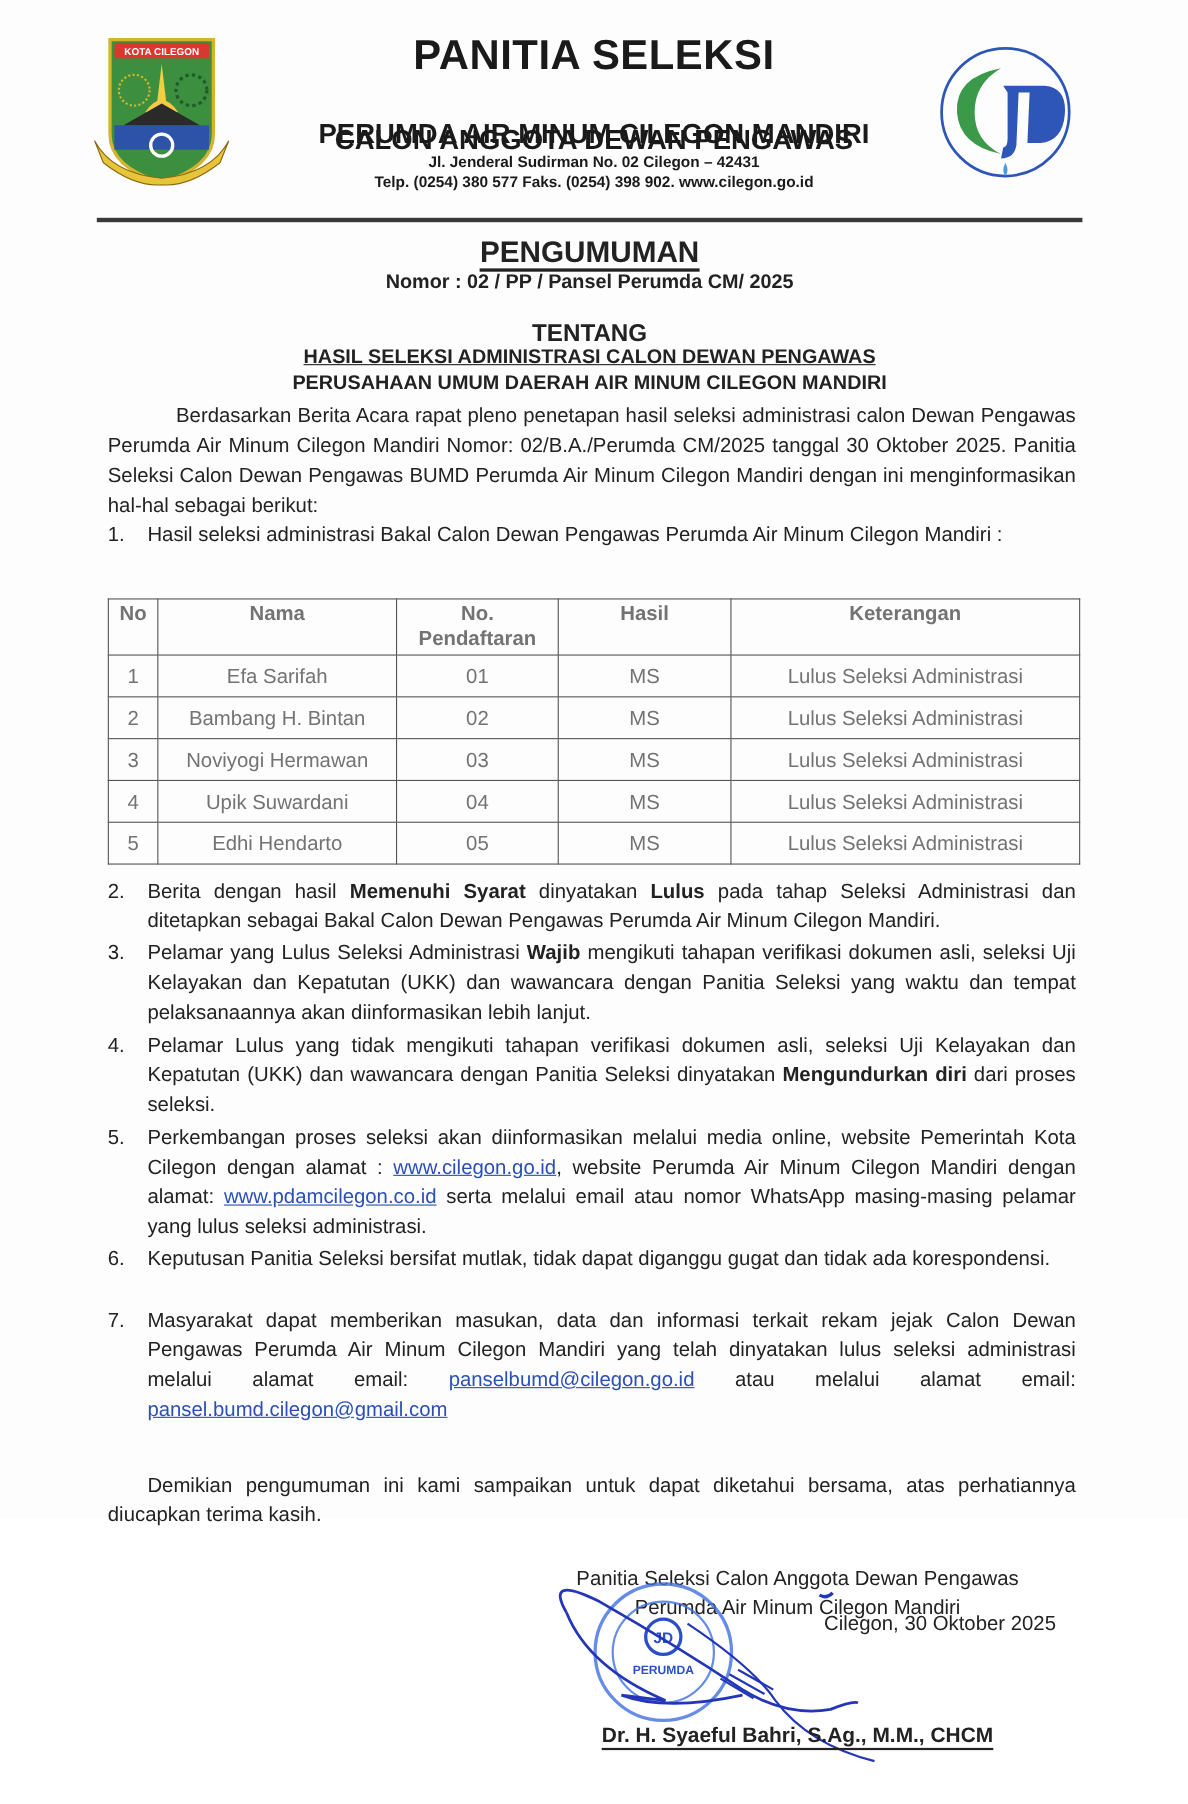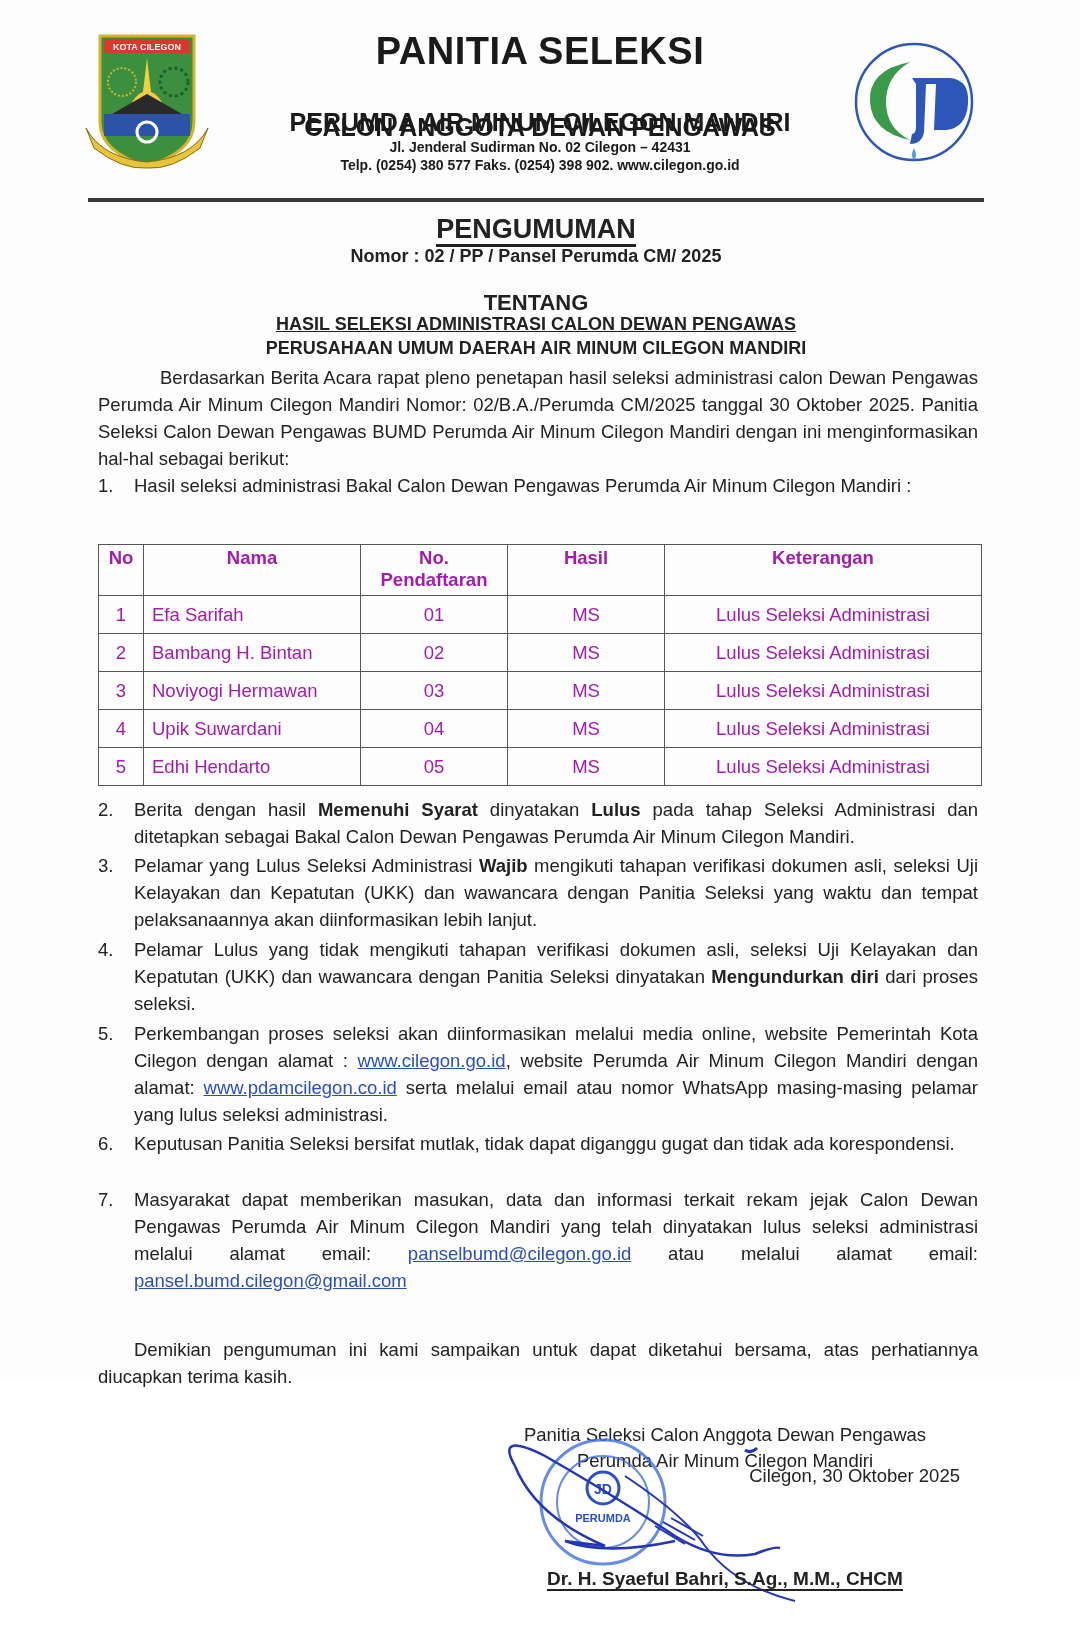--- a/index.html
+++ b/index.html
@@ -30,26 +30,26 @@
   .body-text { position:absolute; left:98px; width:880px; font-size:18.5px; line-height:27px; text-align:justify; color:#222; }
   .intro { top:364px; text-indent:62px; }
 
   .list-item { position:absolute; left:98px; width:880px; font-size:18.5px; line-height:27px; color:#222; }
   .list-item .num { position:absolute; left:0; top:0; width:30px; }
   .list-item .txt { margin-left:36px; text-align:justify; }
   .list-item b { font-weight:bold; }
   .link { color:#2b4fb8; text-decoration:underline; }
 
   
-  table.res { position:absolute; left:98px; top:544px; width:884px; border-collapse:collapse; font-size:18.5px; color:#a21caf; }
+  table.res { position:absolute; left:98px; top:544px; width:884px; border-collapse:collapse; font-size:18.5px; color:#737373; }
   table.res th, table.res td { border:1.5px solid #555; padding:0 8px; }
   table.res th { font-weight:bold; text-align:center; vertical-align:top; height:48px; line-height:22px; padding-top:2px; }
   table.res td { height:37px; }
   .c-no { width:28px; text-align:center; }
-  .c-nama { width:200px; text-align:left; }
+  .c-nama { width:200px; text-align:center; }
   .c-reg { width:130px; text-align:center; }
   .c-hasil { width:140px; text-align:center; }
   .c-ket { text-align:center; }
 
   .closing { top:1336px; text-indent:36px; }
 
   .sig { position:absolute; left:490px; width:470px; text-align:center; font-size:18.5px; color:#222; }
   .sig-date { top:1465px;text-align:right; }
   .sig-l1 { top:1424px; }
   .sig-l2 { top:1450px; }

